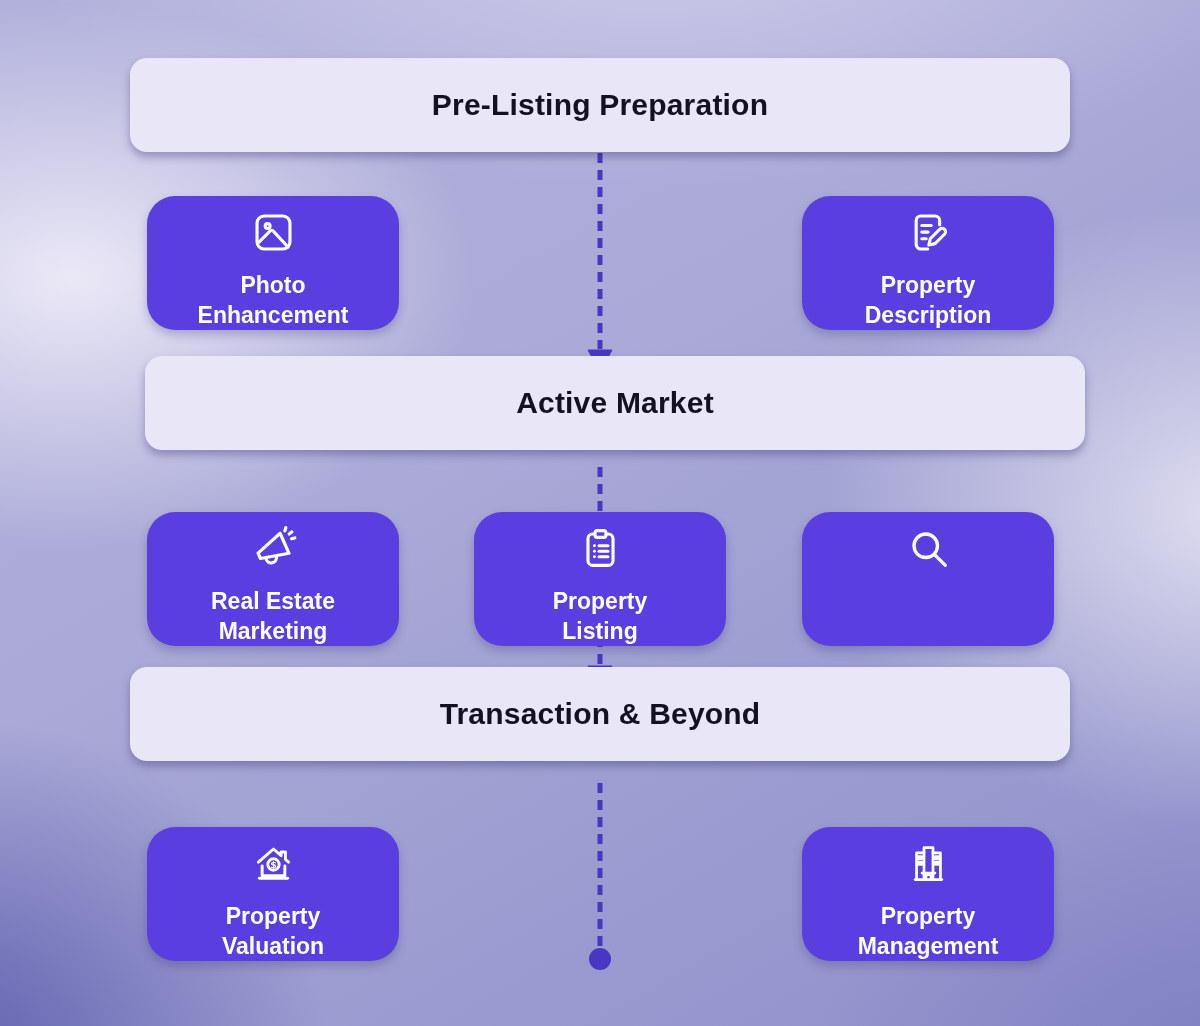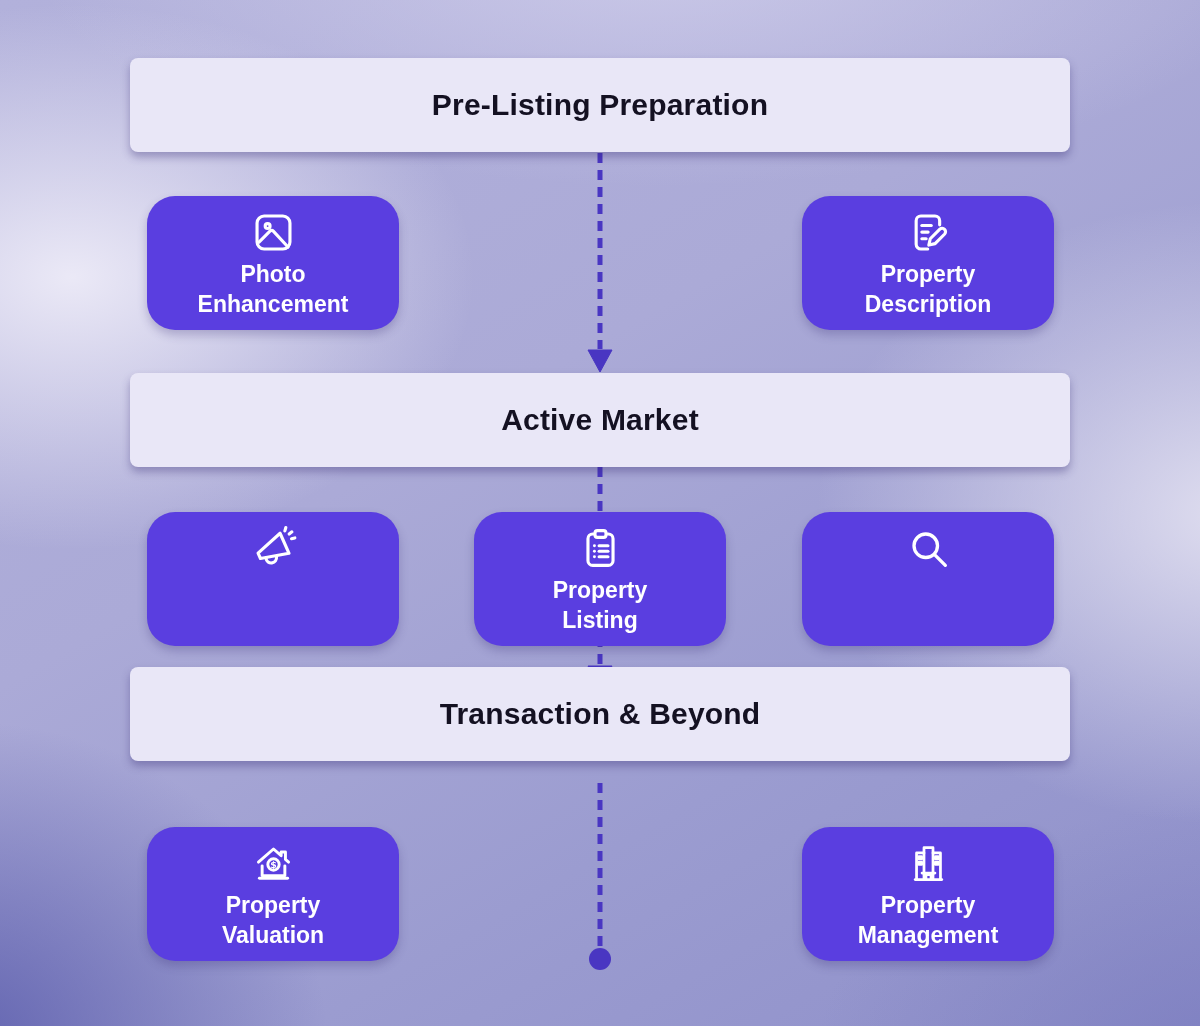--- a/index.html
+++ b/index.html
@@ -14,38 +14,38 @@
       radial-gradient(620px 420px at 6% 27%, rgba(238,236,248,0.95), rgba(238,236,248,0) 65%),
       radial-gradient(700px 520px at 103% 50%, rgba(231,229,243,0.9), rgba(231,229,243,0) 60%),
       radial-gradient(900px 340px at 55% -5%, rgba(213,211,238,0.75), rgba(213,211,238,0) 70%),
       radial-gradient(560px 500px at -3% 102%, rgba(83,85,168,0.8), rgba(83,85,168,0) 65%),
       radial-gradient(680px 420px at 102% 103%, rgba(116,118,188,0.6), rgba(116,118,188,0) 60%),
       linear-gradient(150deg, #b2b1db 0%, #abaad7 40%, #9b9cd0 70%, #8f90ca 100%);
   }
   .connector-layer{position:absolute;inset:0;z-index:1;pointer-events:none;}
   .band{
     position:absolute;left:130px;width:940px;height:94px;z-index:2;
-    background:var(--band-bg,#E9E7F7);border-radius:8px;
+    background:var(--band-bg,#E9E7F7);border-radius:17px;
     display:flex;align-items:center;justify-content:center;
     font-size:30px;font-weight:700;color:var(--band-text,#141122);
     letter-spacing:.2px;
     box-shadow:0 5px 8px rgba(57,48,118,0.38);
   }
-  .band-1{top:58px;} .band-2{top:373px;} .band-3{top:667px;}
+  .band-1{top:58px;} .band-2{top:356px;margin-left:15px;} .band-3{top:667px;}
   .card{
     position:absolute;width:252px;height:134px;z-index:2;
     background:var(--card-bg,#5A3EE0);border-radius:28px;
     display:flex;flex-direction:column;align-items:center;
     padding-top:13px;box-sizing:border-box;
     box-shadow:0 5px 10px rgba(56,46,118,0.28);
   }
   .card .icon{width:47px;height:47px;flex:0 0 auto;}
   .card .icon svg{width:47px;height:47px;display:block;}
   .card-label{
-    margin-top:3px;color:var(--card-text,#fff);
+    margin-top:14px;color:var(--card-text,#fff);
     font-size:23px;line-height:30px;font-weight:700;
     text-align:center;white-space:pre-wrap;
   }
   .r1{top:196px;} .r2{top:512px;} .r3{top:827px;}
   .c-left{left:147px;} .c-mid{left:474px;} .c-right{left:802px;}
 </style>
 </head>
 <body>
 
 <div class="backdrop"></div>
@@ -102,20 +102,22 @@
     <svg viewBox="0 0 24 24" fill="none" stroke="#fff" stroke-width="1.6" stroke-linecap="round" stroke-linejoin="round">
       <g transform="rotate(-24 11.5 12.5)">
         <path d="M4 11.2 L18.4 6.5 v11.2 L4 14.2 z"></path>
         <path d="M11.8 16.8 a2.7 2.7 0 1 1 -5.2 -1.5"></path>
       </g>
       <path d="M17.8 3 l0.5 -1.7"></path>
       <path d="M20 4.6 l1.4 -1.1"></path>
       <path d="M21.2 7 l1.7 -0.4"></path>
     </svg>
   </span>
+  <div class="card-label">Real Estate
+Marketing</div>
 </div>
 
 <div class="card r2 c-mid">
   <span class="icon">
     <svg viewBox="0 0 24 24" fill="none" stroke="#fff" stroke-width="1.6" stroke-linecap="round" stroke-linejoin="round">
       <rect x="5.6" y="4.6" width="12.8" height="16" rx="2.4"></rect>
       <rect x="9.2" y="2.9" width="5.6" height="3.4" rx="1.2" fill="#5A3EE0"></rect>
       <circle cx="8.9" cy="10.6" r="0.75" fill="#fff" stroke="none"></circle>
       <path d="M11.3 10.6 h4.5"></path>
       <circle cx="8.9" cy="13.4" r="0.75" fill="#fff" stroke="none"></circle>

